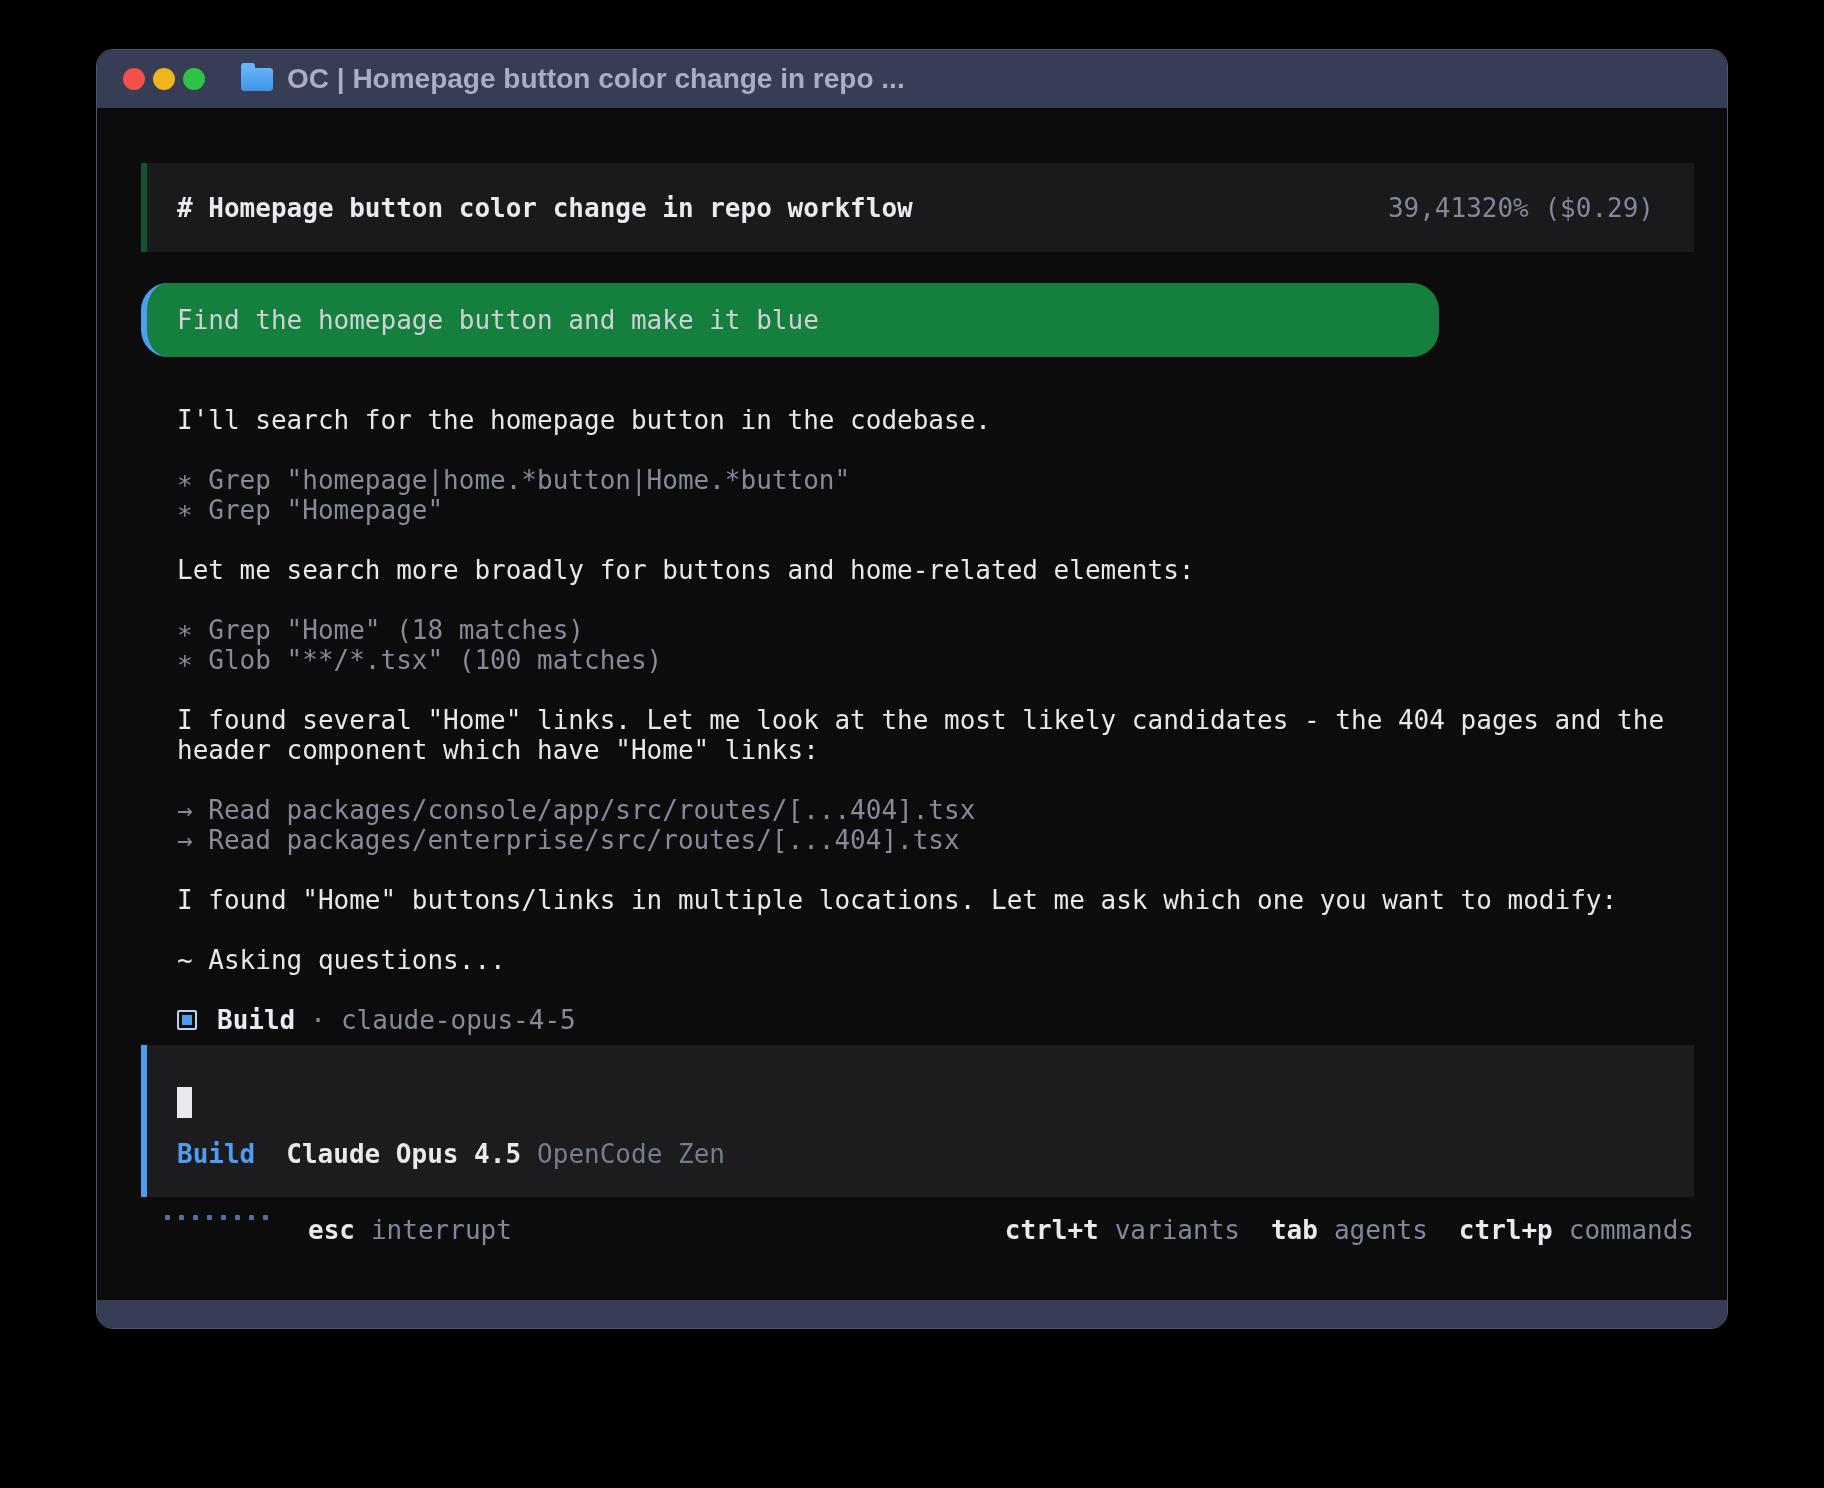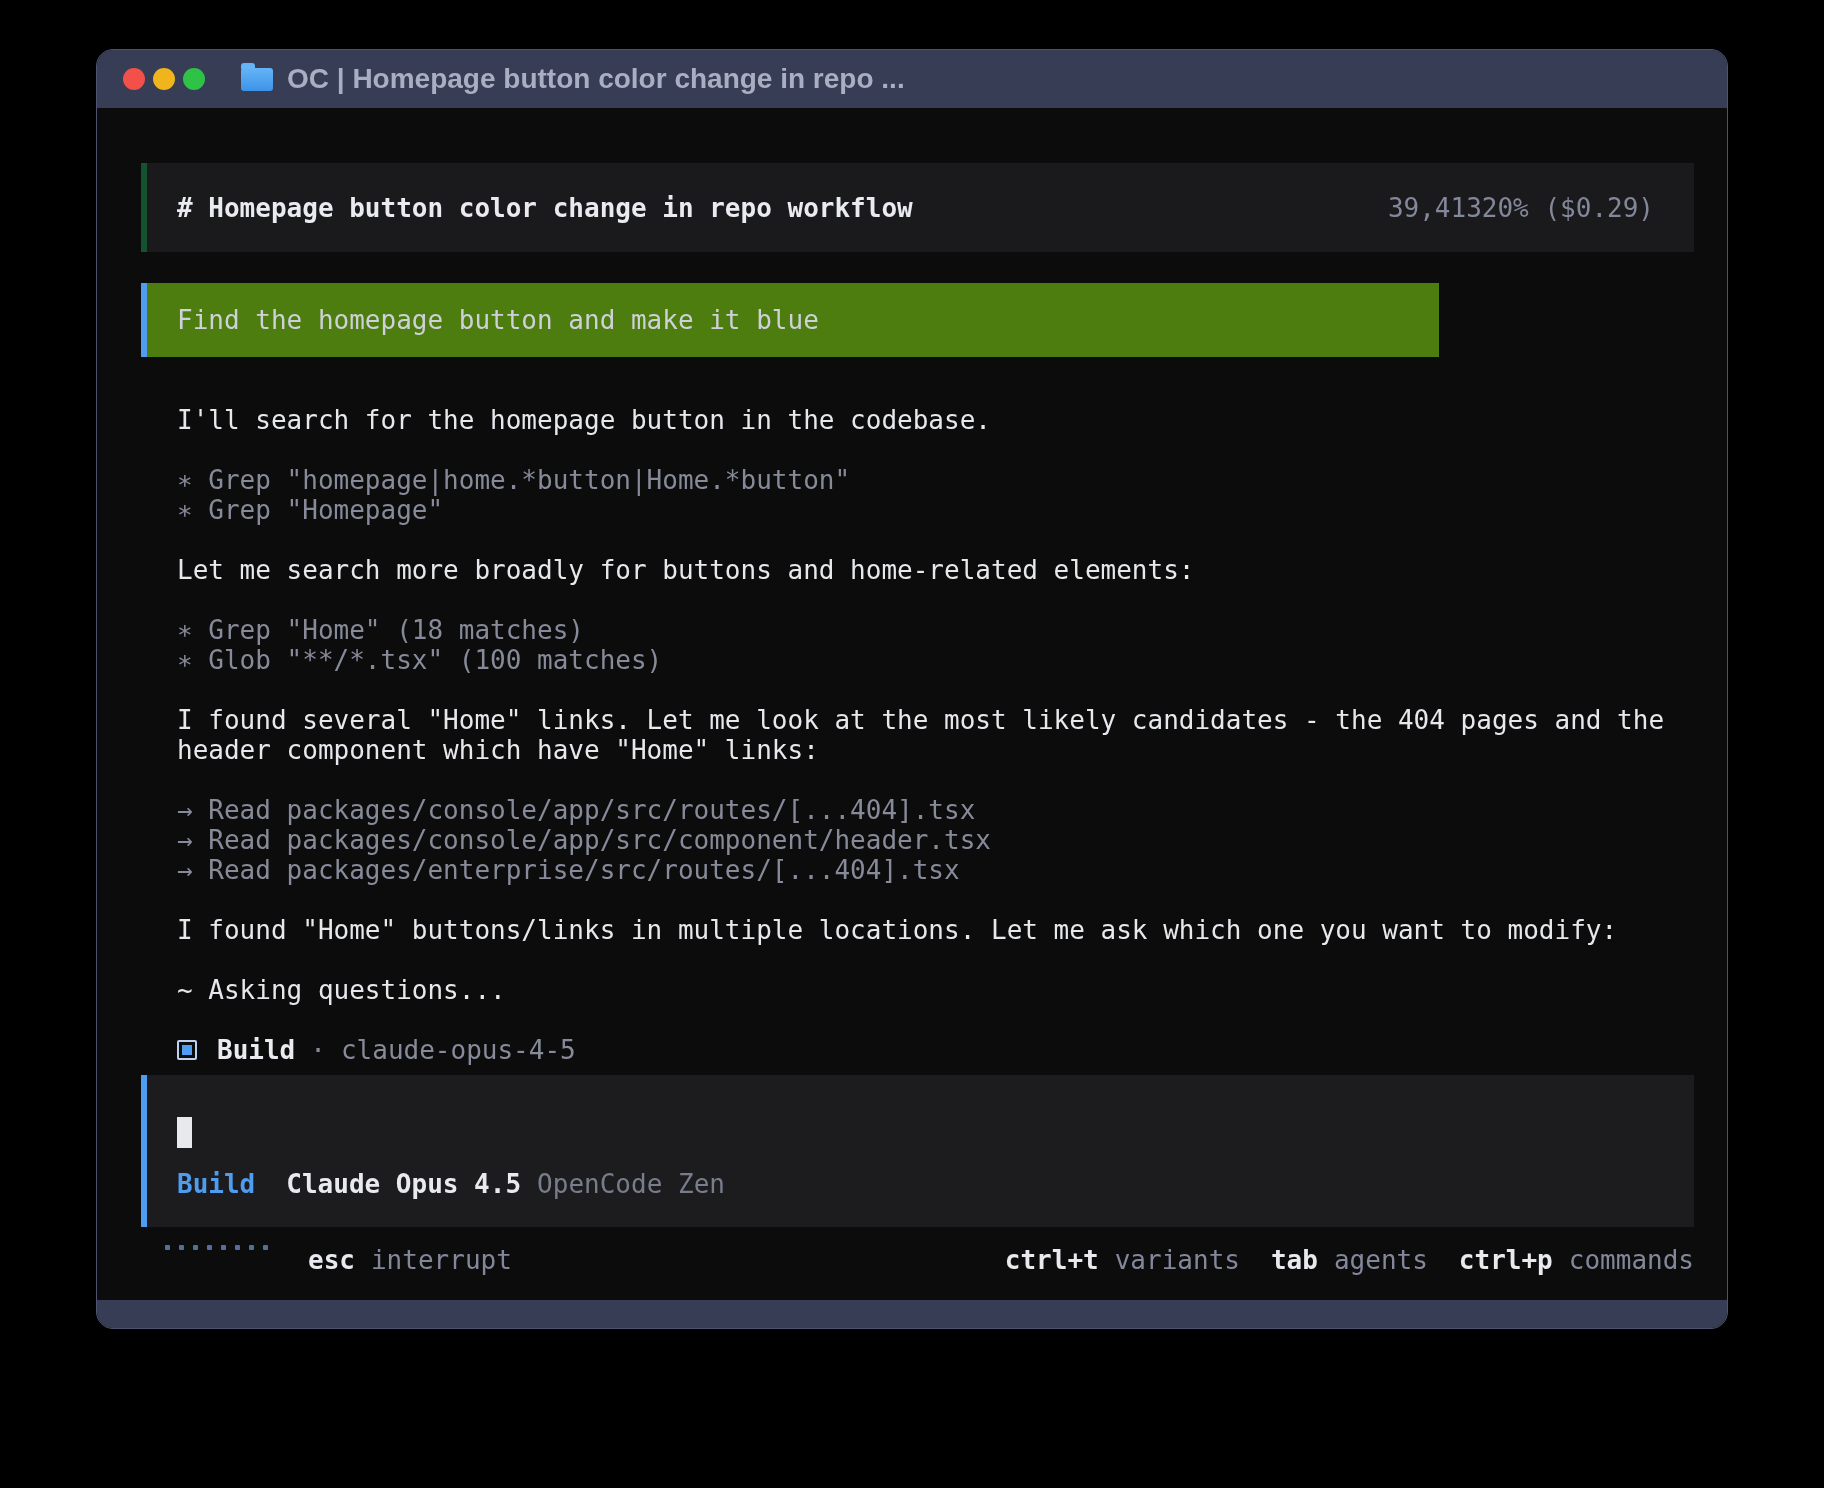--- a/index.html
+++ b/index.html
@@ -43,23 +43,23 @@
 
   .session-header {
     height:89px; background:#1a1a1c; border-left:6px solid #14532d;
     display:flex; align-items:center; justify-content:space-between;
     padding:0 40px 0 30px;
   }
   .session-title { font-weight:bold; color:#e9ebf0; white-space:pre; }
   .session-stats { display:flex; color:#83879a; white-space:pre; }
 
   .user-msg {
-    margin-top:31px; width:1298px; height:74px; background:#4d7c0f;
+    margin-top:31px; width:1298px; height:74px; background:#15803d;
     border-left:6px solid #4f9df0; display:flex; align-items:center;
-    padding:0 30px; color:#ced1d8; white-space:pre;
+    padding:0 30px; color:#ced1d8; white-space:pre;border-radius:27px;
   }
 
   .conversation { margin:48px 0 2px 36px; color:#e6e8ec; }
   .line { white-space:pre; min-height:30px; }
   .line.wrap { white-space:normal; }
   .t-tool { color:#878b99; }
   .gap { margin-top:30px; }
 
   .badge-row { display:flex; align-items:center; height:30px; }
   .badge-icon {
@@ -126,21 +126,20 @@
 
     <div class="conversation">
       <div class="line">I'll search for the homepage button in the codebase.</div>
       <div class="line t-tool gap">∗ Grep "homepage|home.*button|Home.*button"</div>
       <div class="line t-tool">∗ Grep "Homepage"</div>
       <div class="line gap">Let me search more broadly for buttons and home-related elements:</div>
       <div class="line t-tool gap">∗ Grep "Home" (18 matches)</div>
       <div class="line t-tool">∗ Glob "**/*.tsx" (100 matches)</div>
       <div class="line wrap gap">I found several "Home" links. Let me look at the most likely candidates - the 404 pages and the header component which have "Home" links:</div>
       <div class="line t-tool gap">→ Read packages/console/app/src/routes/[...404].tsx</div>
-      <div class="line t-tool">→ Read packages/console/app/src/component/header.tsx</div>
       <div class="line t-tool">→ Read packages/enterprise/src/routes/[...404].tsx</div>
       <div class="line gap">I found "Home" buttons/links in multiple locations. Let me ask which one you want to modify:</div>
       <div class="line gap">~ Asking questions...</div>
 
       <div class="badge-row gap">
         <span class="badge-icon">
             <i></i>
           </span>
         <span class="badge-name">Build</span>
         <span class="badge-sep">·</span>

